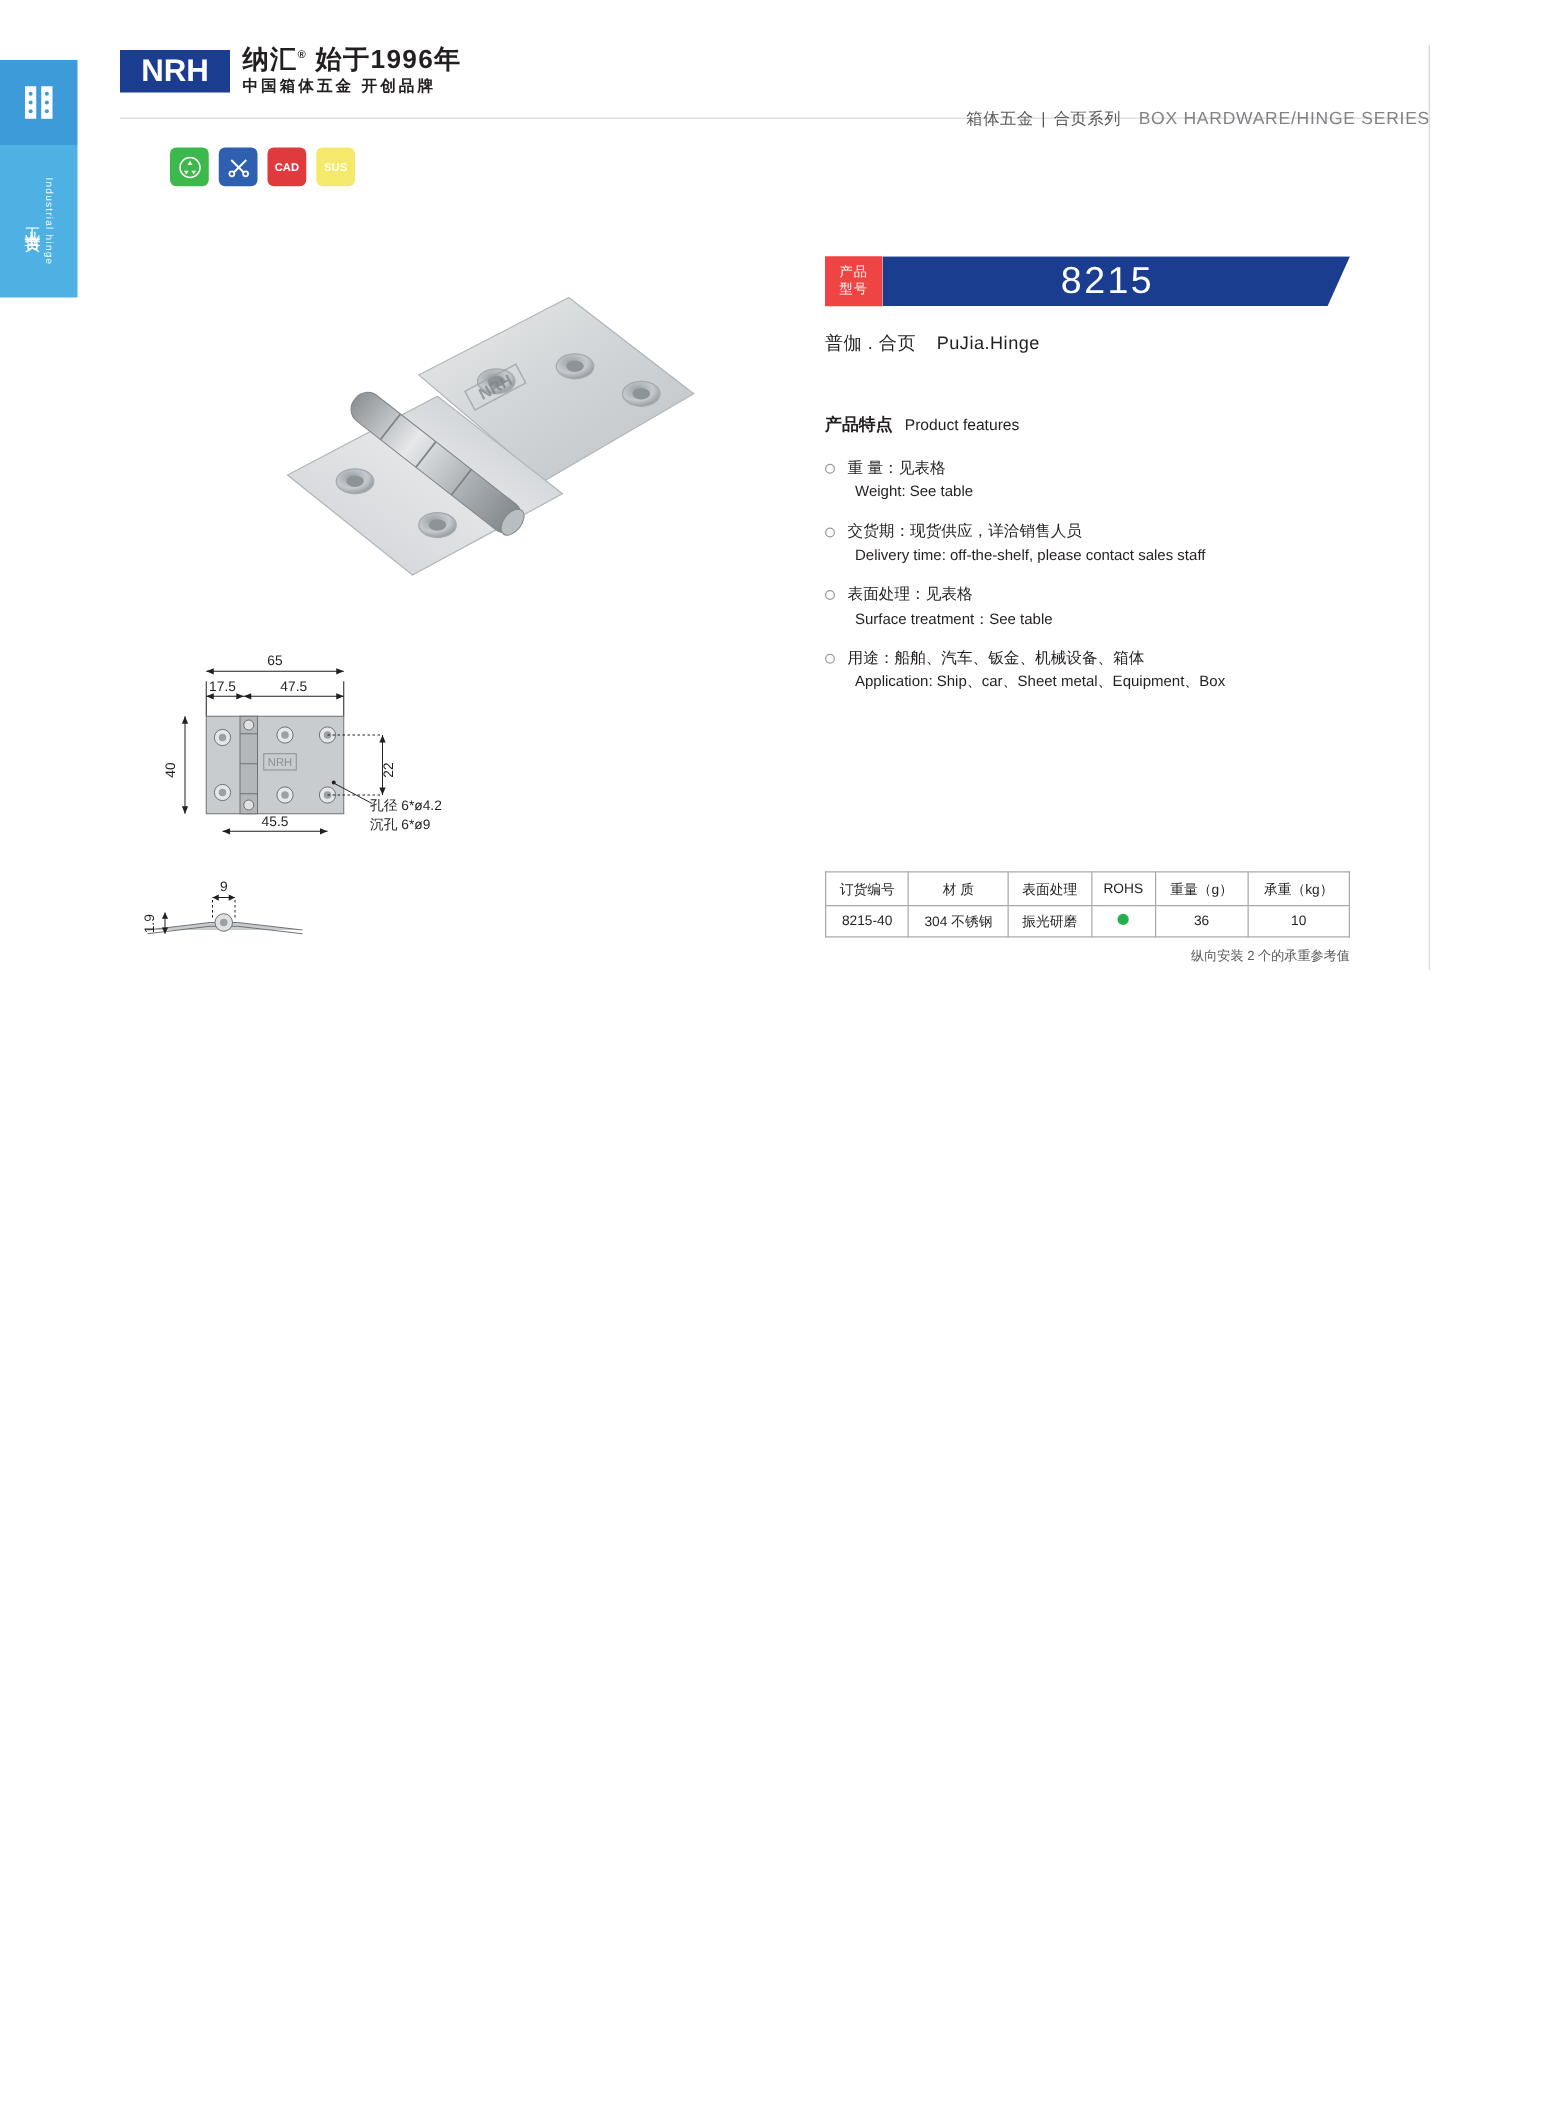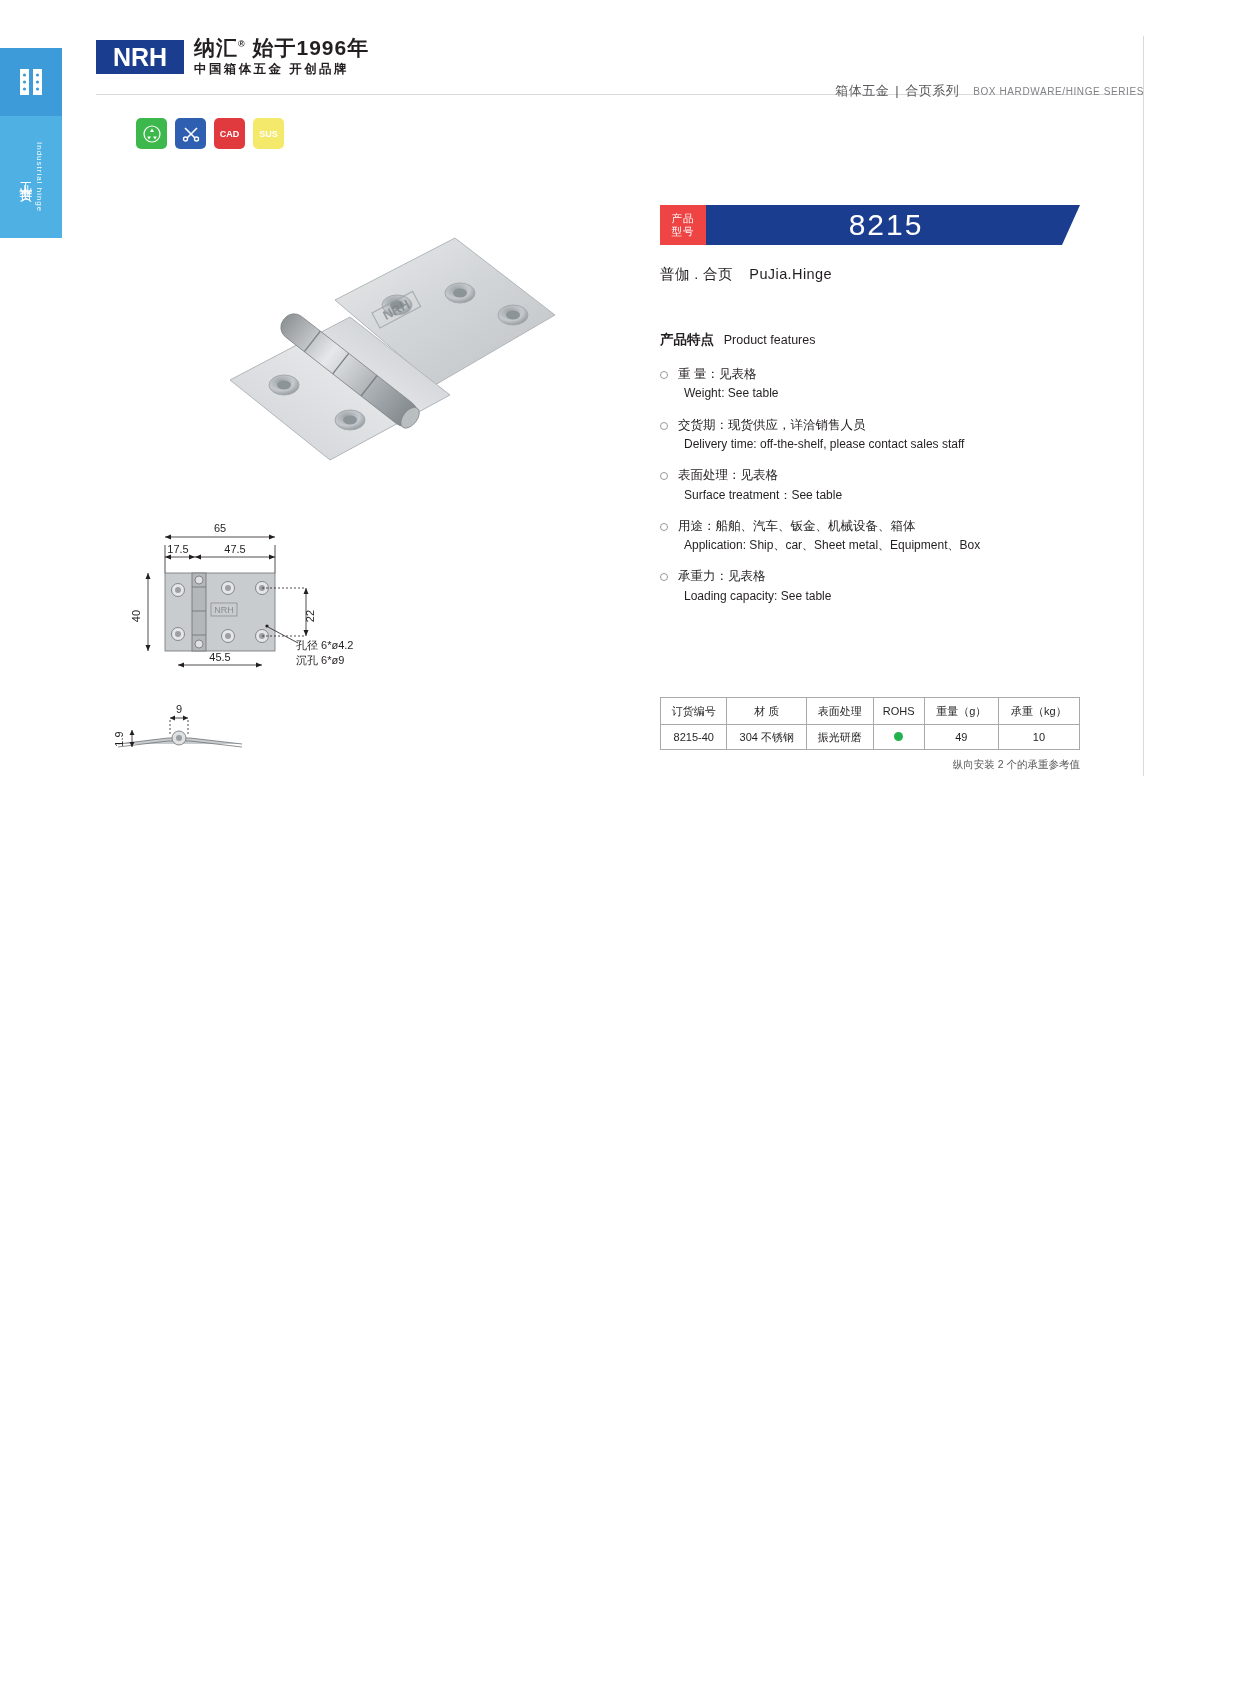--- a/index.html
+++ b/index.html
@@ -116,21 +116,21 @@
     text-align: right;
     padding-top: 6px;
   }
   .header-right .cn {
     font-size: 13px;
     color: #58595b;
     letter-spacing: .5px;
     white-space: nowrap;
   }
   .header-right .en {
-    font-size: 10px;
+    font-size: 14px;
     color: #808285;
     letter-spacing: .6px;
     margin-left: 8px;
     white-space: nowrap;
     margin-top: 44px;
   }
   .header-row {
     display: flex;
     align-items: baseline;
     justify-content: flex-end;
@@ -600,25 +600,20 @@
       <li>
         <span class="dot"></span>
         <div class="cn">表面处理：见表格</div>
         <div class="en">Surface treatment：See table</div>
       </li>
       <li>
         <span class="dot"></span>
         <div class="cn">用途：船舶、汽车、钣金、机械设备、箱体</div>
         <div class="en">Application: Ship、car、Sheet metal、Equipment、Box</div>
       </li>
-      <li>
-        <span class="dot"></span>
-        <div class="cn">承重力：见表格</div>
-        <div class="en">Loading capacity: See table</div>
-      </li>
     </ul>
   </div>
 
   <div class="spec-table-wrap">
     <table class="spec">
       <thead>
         <tr>
           <th>订货编号</th>
           <th>材   质</th>
           <th>表面处理</th>
@@ -626,21 +621,21 @@
           <th>重量（g）</th>
           <th>承重（kg）</th>
         </tr>
       </thead>
       <tbody>
         <tr>
           <td>8215-40</td>
           <td>304 不锈钢</td>
           <td>振光研磨</td>
           <td><span class="rohs-dot"></span></td>
-          <td>49</td>
+          <td>36</td>
           <td>10</td>
         </tr>
       </tbody>
     </table>
     <div class="table-note">纵向安装 2 个的承重参考值</div>
   </div>
 
 </div>
 
 </body></html>

